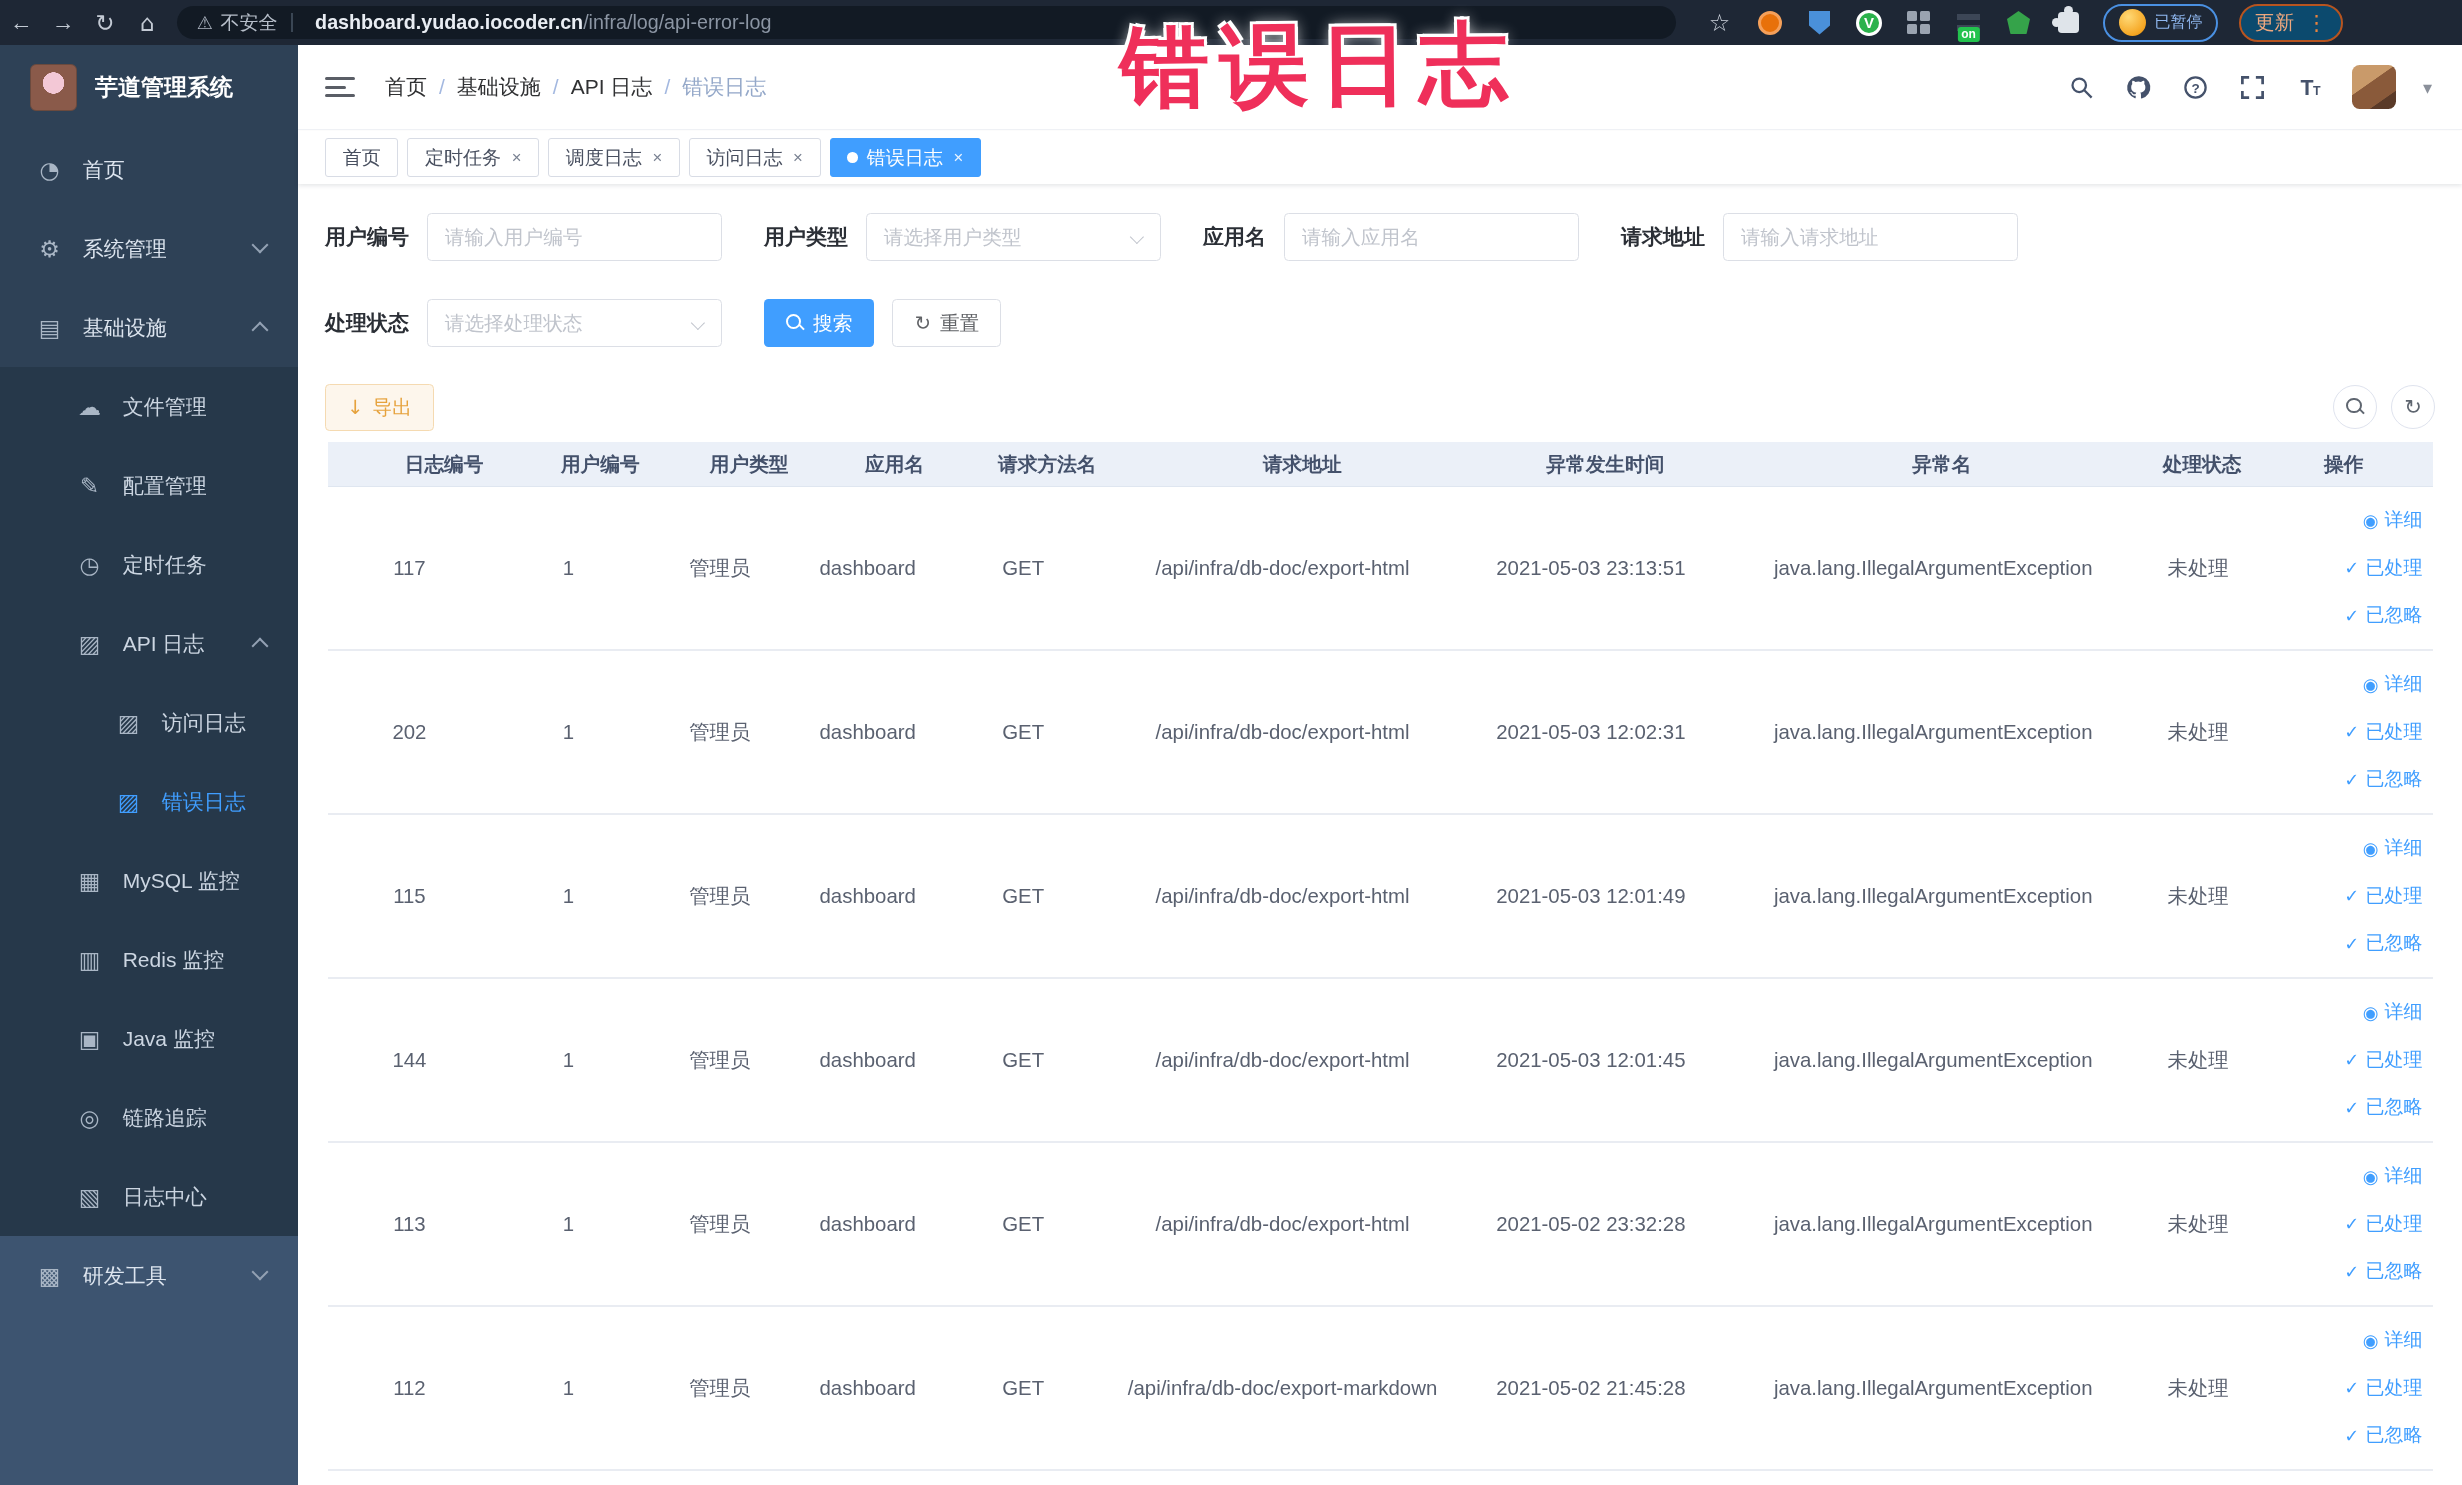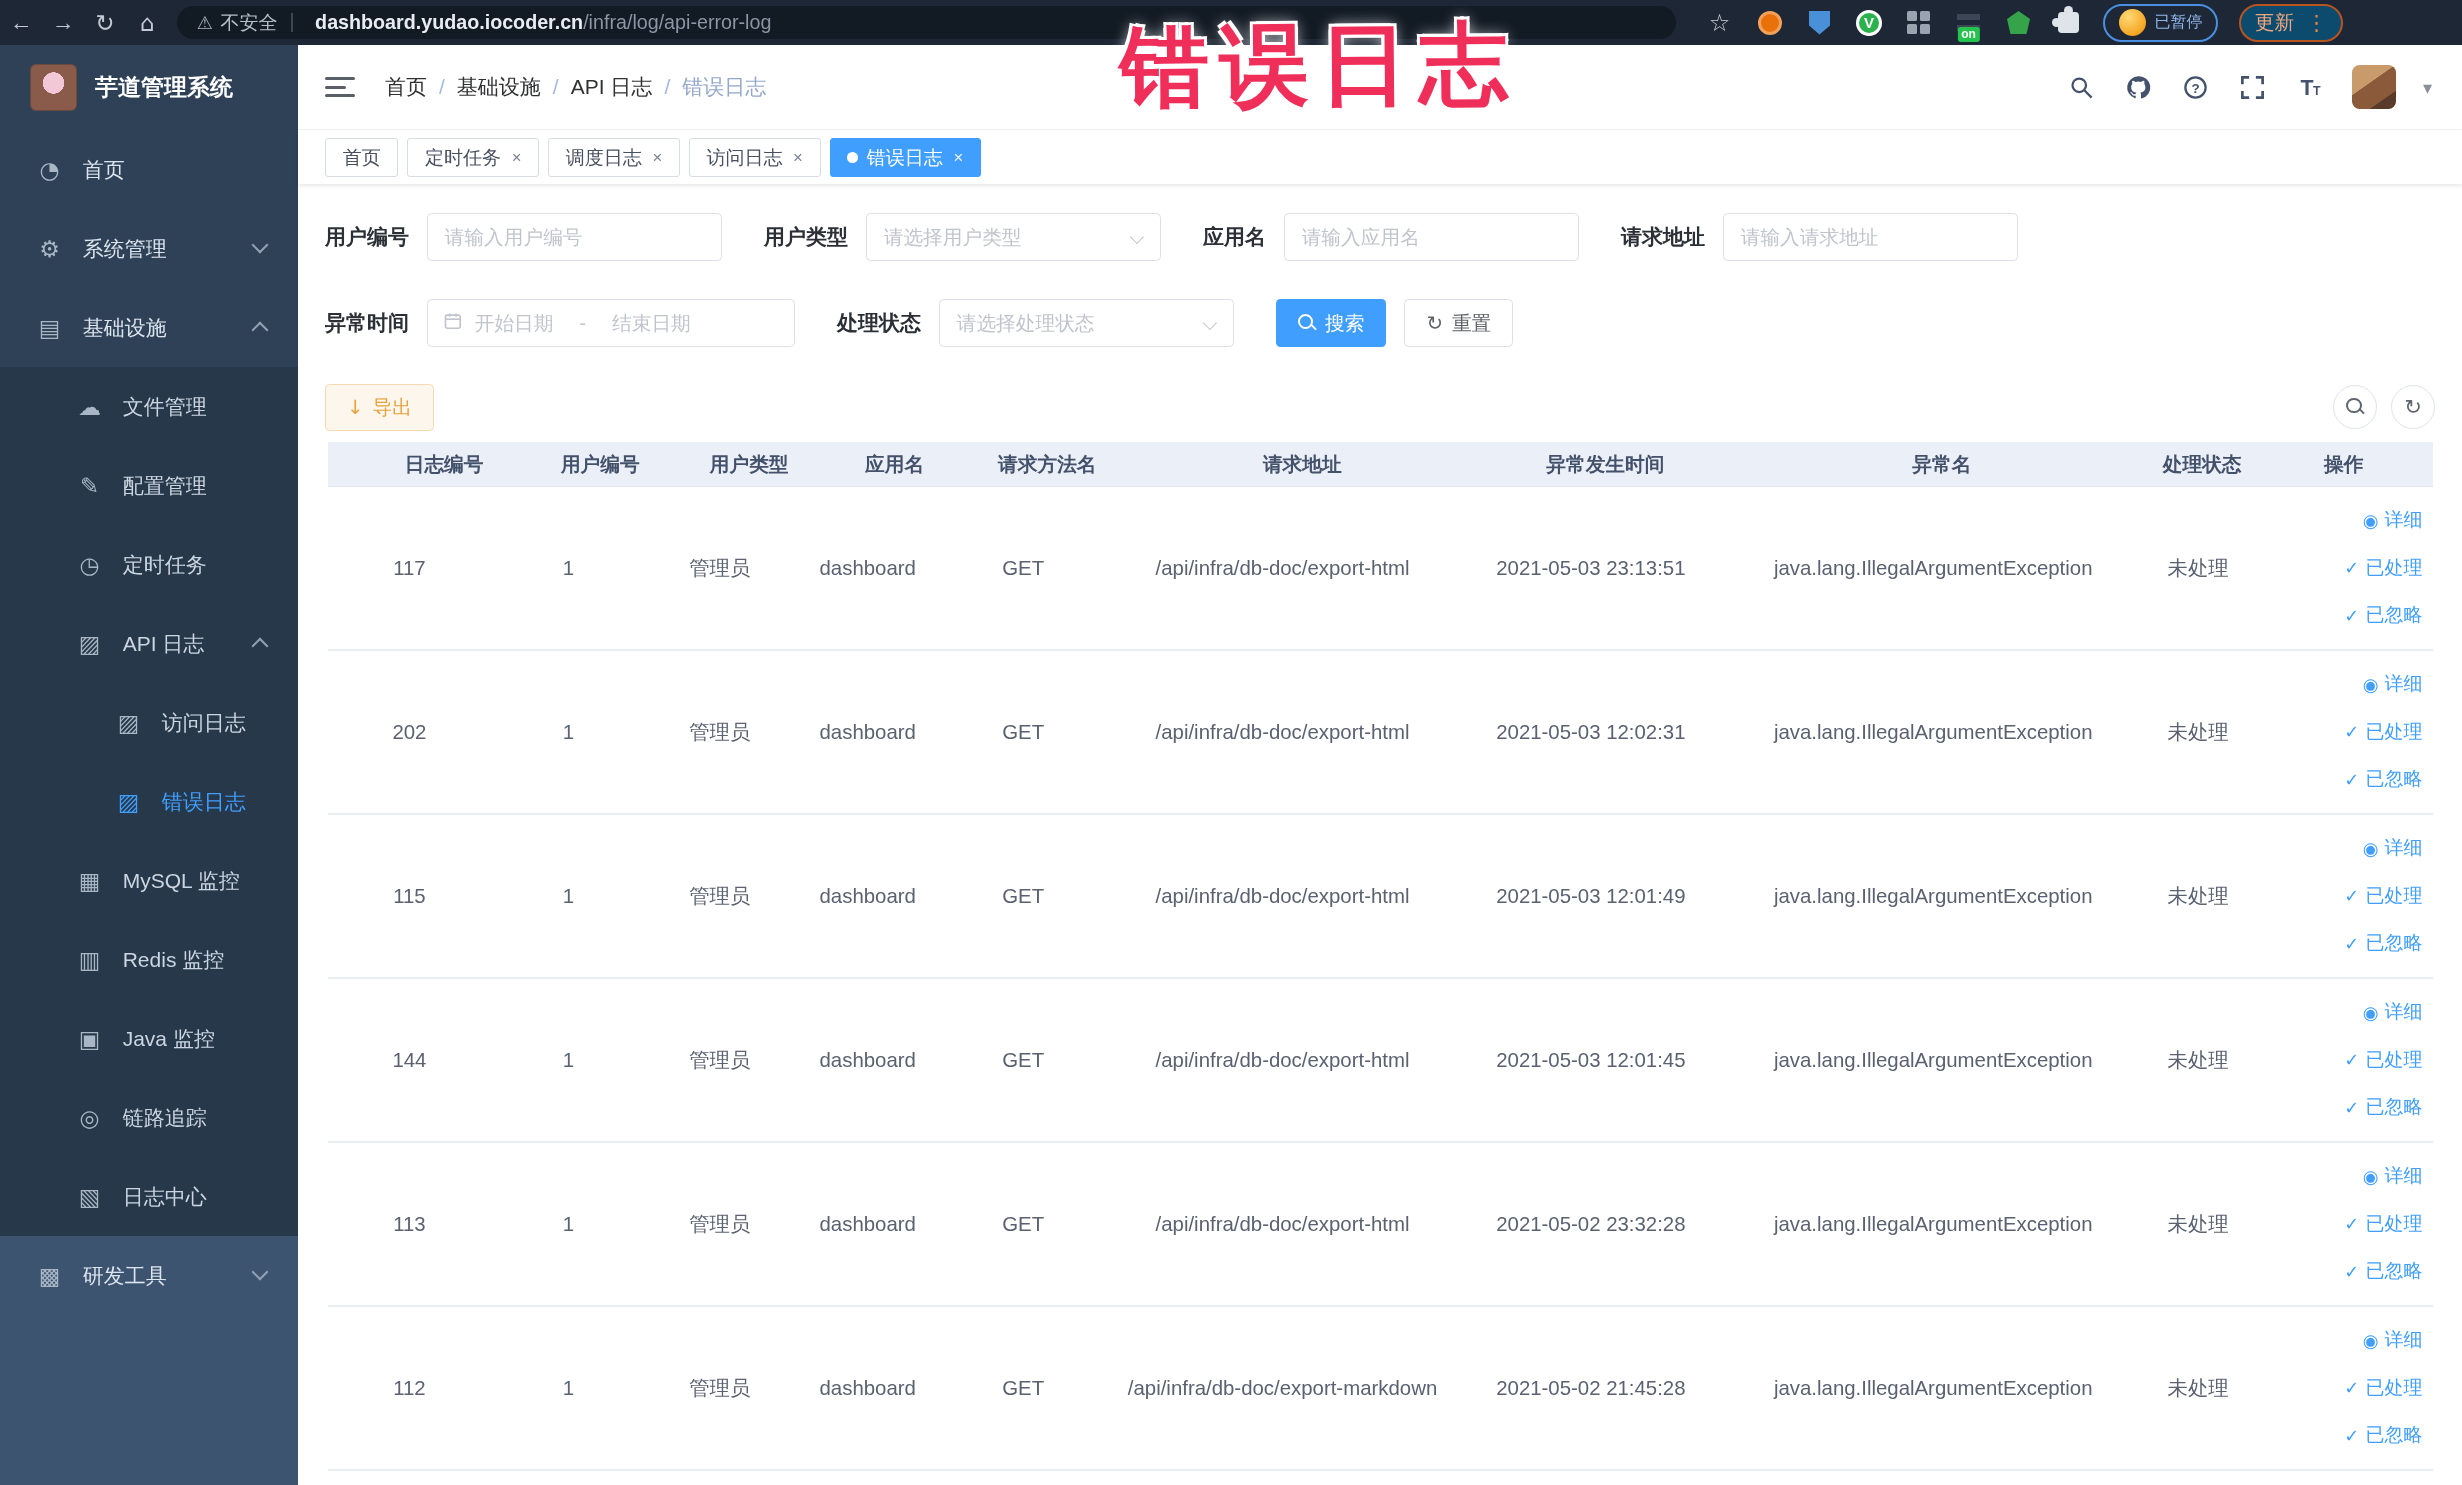--- a/index.html
+++ b/index.html
@@ -384,36 +384,20 @@
       <input class="inp" placeholder="请输入应用名" style="">
     </div>
     <div class="f-group">
       <span class="f-label">请求地址</span>
       <input class="inp" placeholder="请输入请求地址" style="">
     </div>
   </div>
 
   <div class="frow frow2">
     <div class="f-group">
-      <span class="f-label">异常时间</span>
-      <div class="daterange">
-        <span class="cal">
-          <svg width="19.7" height="19.7" viewBox="0 0 24 24" fill="none" stroke="currentColor" stroke-width="2">
-              <rect x="3" y="5" width="18" height="16" rx="2"></rect>
-              <line x1="8" y1="3" x2="8" y2="7"></line>
-              <line x1="16" y1="3" x2="16" y2="7"></line>
-              <line x1="3" y1="10" x2="21" y2="10"></line>
-            </svg>
-        </span>
-        <span>开始日期</span>
-        <span class="dsep">-</span>
-        <span>结束日期</span>
-      </div>
-    </div>
-    <div class="f-group">
       <span class="f-label">处理状态</span>
       <div class="sel">
         <span class="ph">请选择处理状态</span>
         <i class="schev"></i>
       </div>
     </div>
     <button class="btn btn-primary">
       <span class="bi">
           <i class="mag"></i>
         </span>

